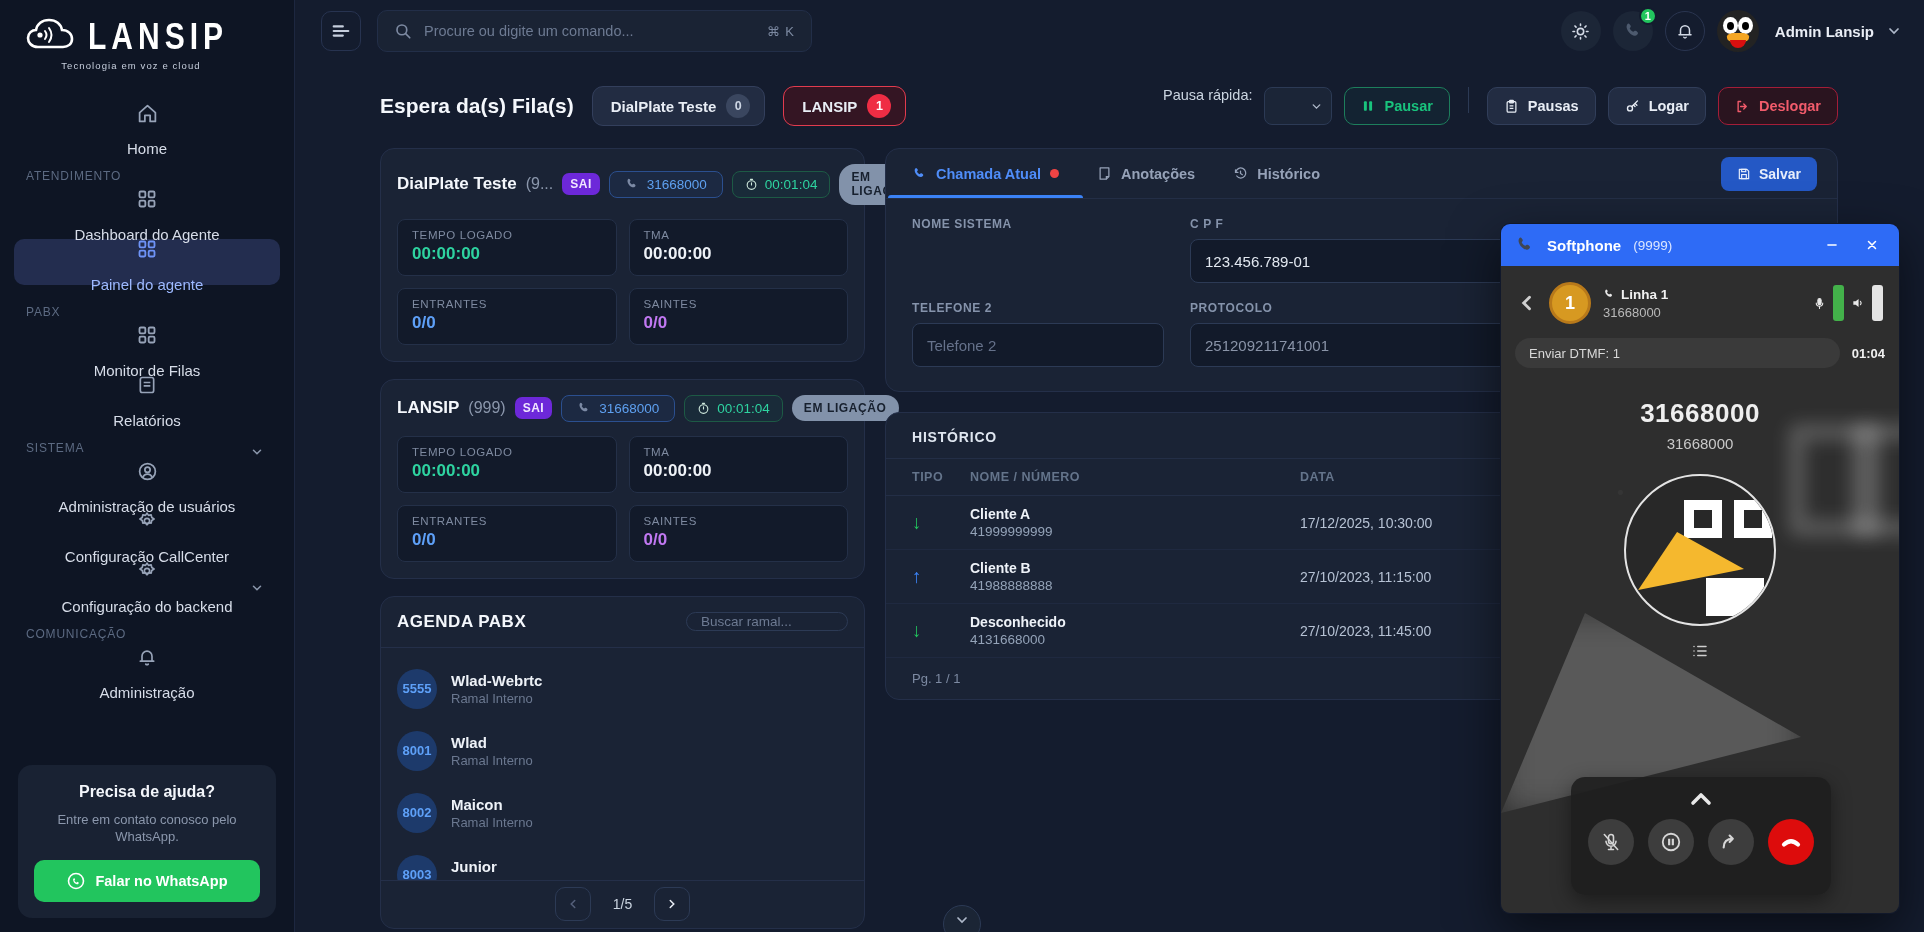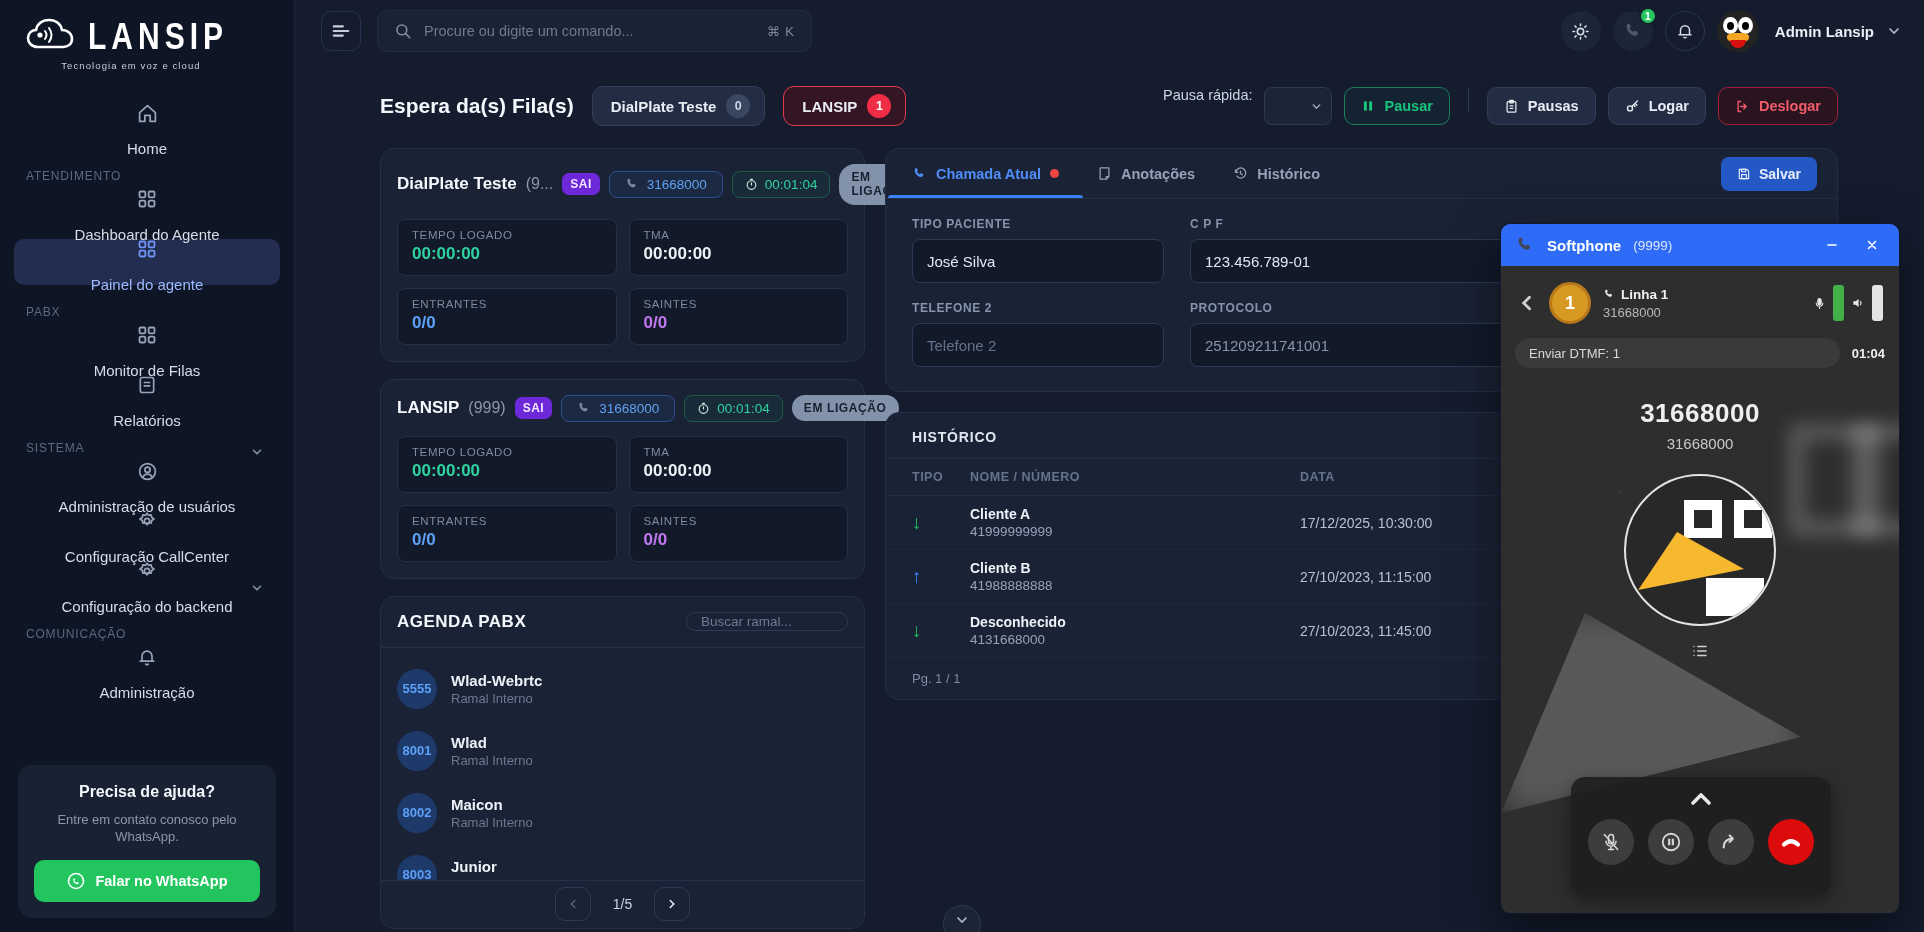--- a/index.html
+++ b/index.html
@@ -718,22 +718,21 @@
                   <path d="M4 4 h13 l3 3 v13 H4 Z" stroke-linejoin="round"></path>
                   <rect x="8" y="13" width="8" height="7"></rect>
                   <rect x="8" y="4" width="7" height="4"></rect>
                 </svg>
             </span>
             <span>Salvar</span>
           </button>
         </div>
         <div class="form-grid">
           <div>
-            <div class="f-label">TIPO PACIENTE</div>
-            <input class="f-input" type="text" value="José Silva" style="">
+            <div class="f-label">NOME SISTEMA</div>
           </div>
           <div>
             <div class="f-label">C P F</div>
             <input class="f-input" type="text" value="123.456.789-01" style="">
           </div>
           <div>
             <div class="f-label">TELEFONE 2</div>
             <input class="f-input" type="text" placeholder="Telefone 2" style="">
           </div>
           <div>

